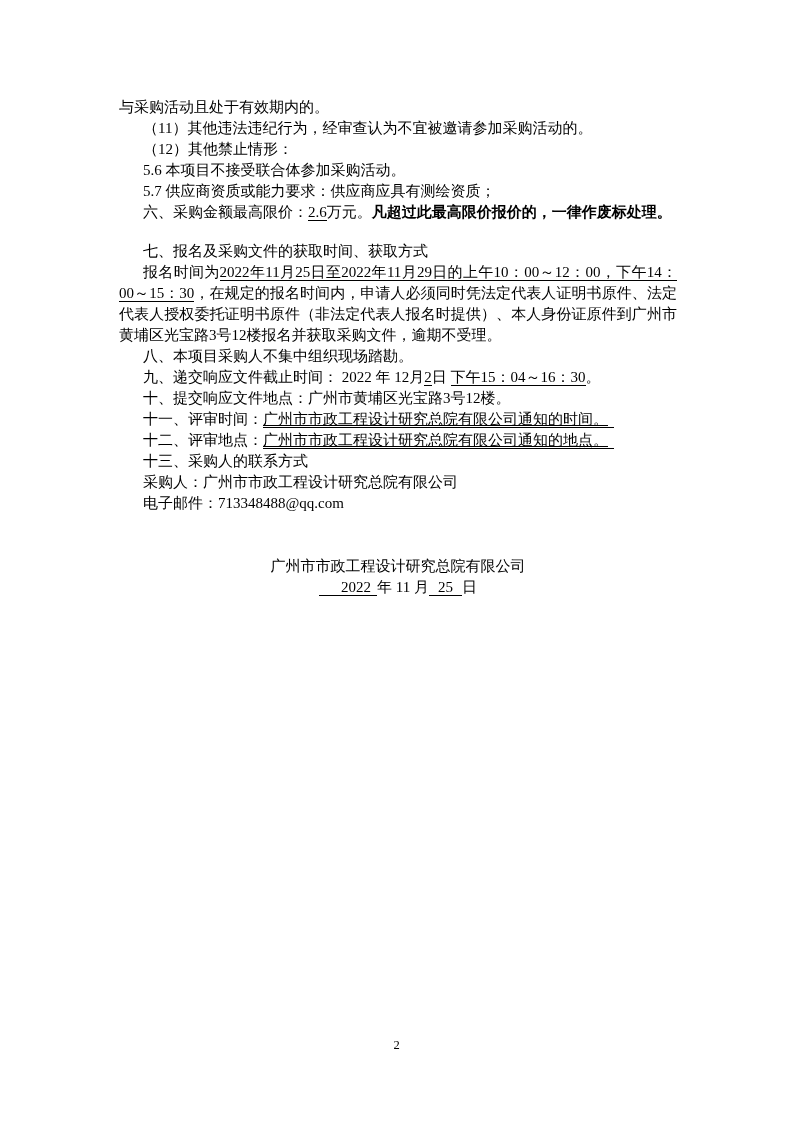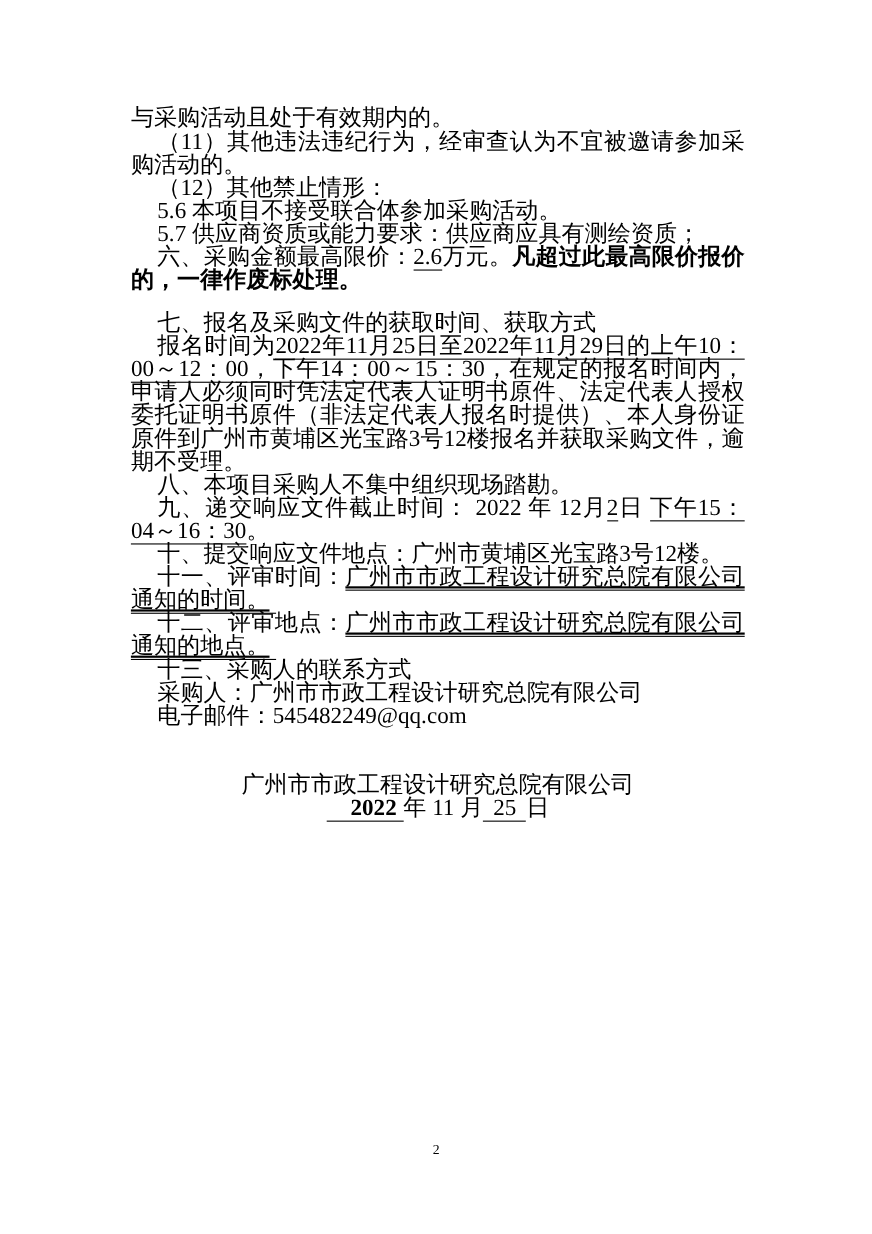--- a/index.html
+++ b/index.html
@@ -17,21 +17,21 @@
     font-family: "Liberation Serif", "DejaVu Serif", serif;
     overflow: hidden;
   }
   .content {
     position: absolute;
     top: 0;
     left: 0;
     box-sizing: border-box;
     width: 793px;
     padding: 97px 116px 0 119px;
-    font-size: 21px;
+    font-size: 15px;
     line-height: 21px;
     text-align: justify;
   }
   .content p {
     margin: 0;
     padding: 0;
   }
   .indent {
     text-indent: 24px;
   }
@@ -57,21 +57,20 @@
   }
   .signature {
     text-align: center;
   }
   .sig-date {
     margin-top: 0;
   }
   .blank-year {
     border-bottom: 1px solid #000;
     padding: 0 6px 0 22px;
-    font-weight: bold;
   }
   .blank-day {
     border-bottom: 1px solid #000;
     padding: 0 9px;
   }
   .page-number {
     position: absolute;
     top: 1038px;
     left: 0;
     width: 100%;
@@ -115,21 +114,21 @@
     <p class="indent"><span>十一、评审时间：</span><span class="ul-pad">广州市市政工程设计研究总院有限公司通知的时间。</span></p>
 
     <p class="indent"><span>十二、评审地点：</span><span class="ul-pad">广州市市政工程设计研究总院有限公司通知的地点。</span></p>
 
     <p class="indent">十三、采购人的联系方式</p>
 
     <p class="indent">采购人：广州市市政工程设计研究总院有限公司</p>
 
 
 
-    <p class="indent">电子邮件：545482249@qq.com</p>
+    <p class="indent">电子邮件：713348488@qq.com</p>
 
     <div class="spacer-signature"></div>
 
     <div class="signature">
       <p>广州市市政工程设计研究总院有限公司</p>
       <p class="sig-date"><span class="blank-year">2022</span><span>年 11 月</span><span class="blank-day">25</span><span>日</span></p>
     </div>
 
   </div>
 

